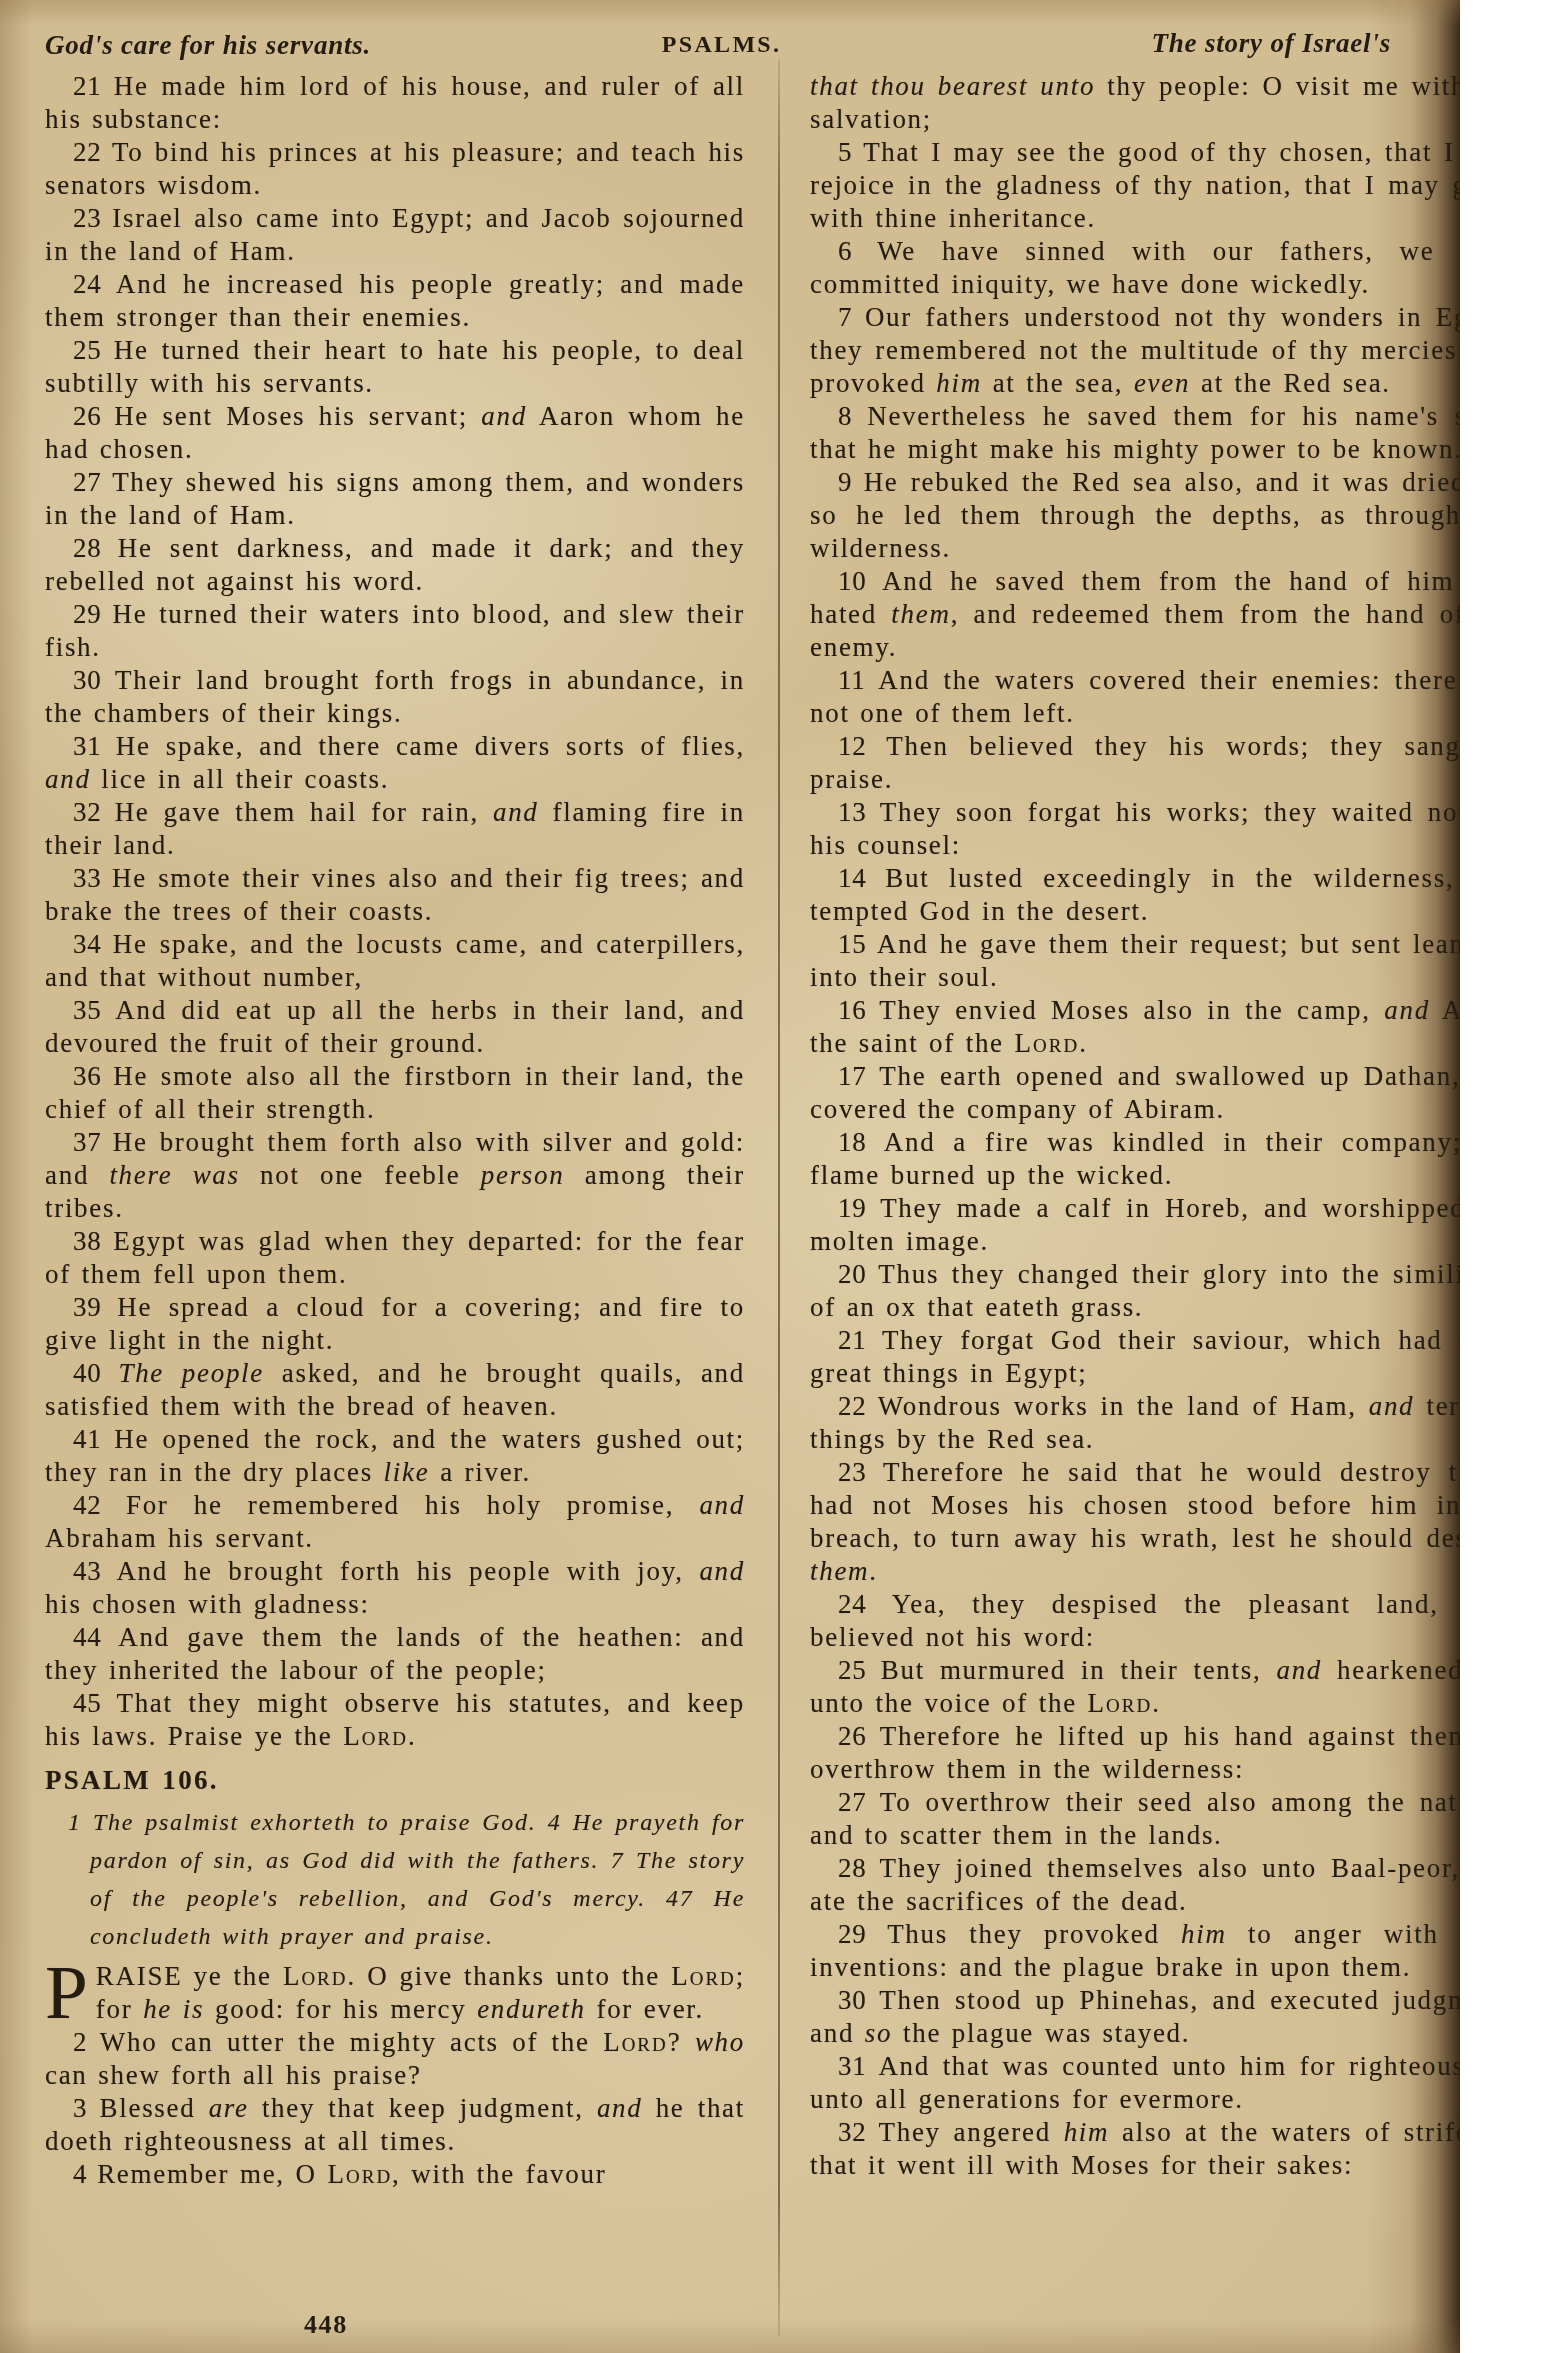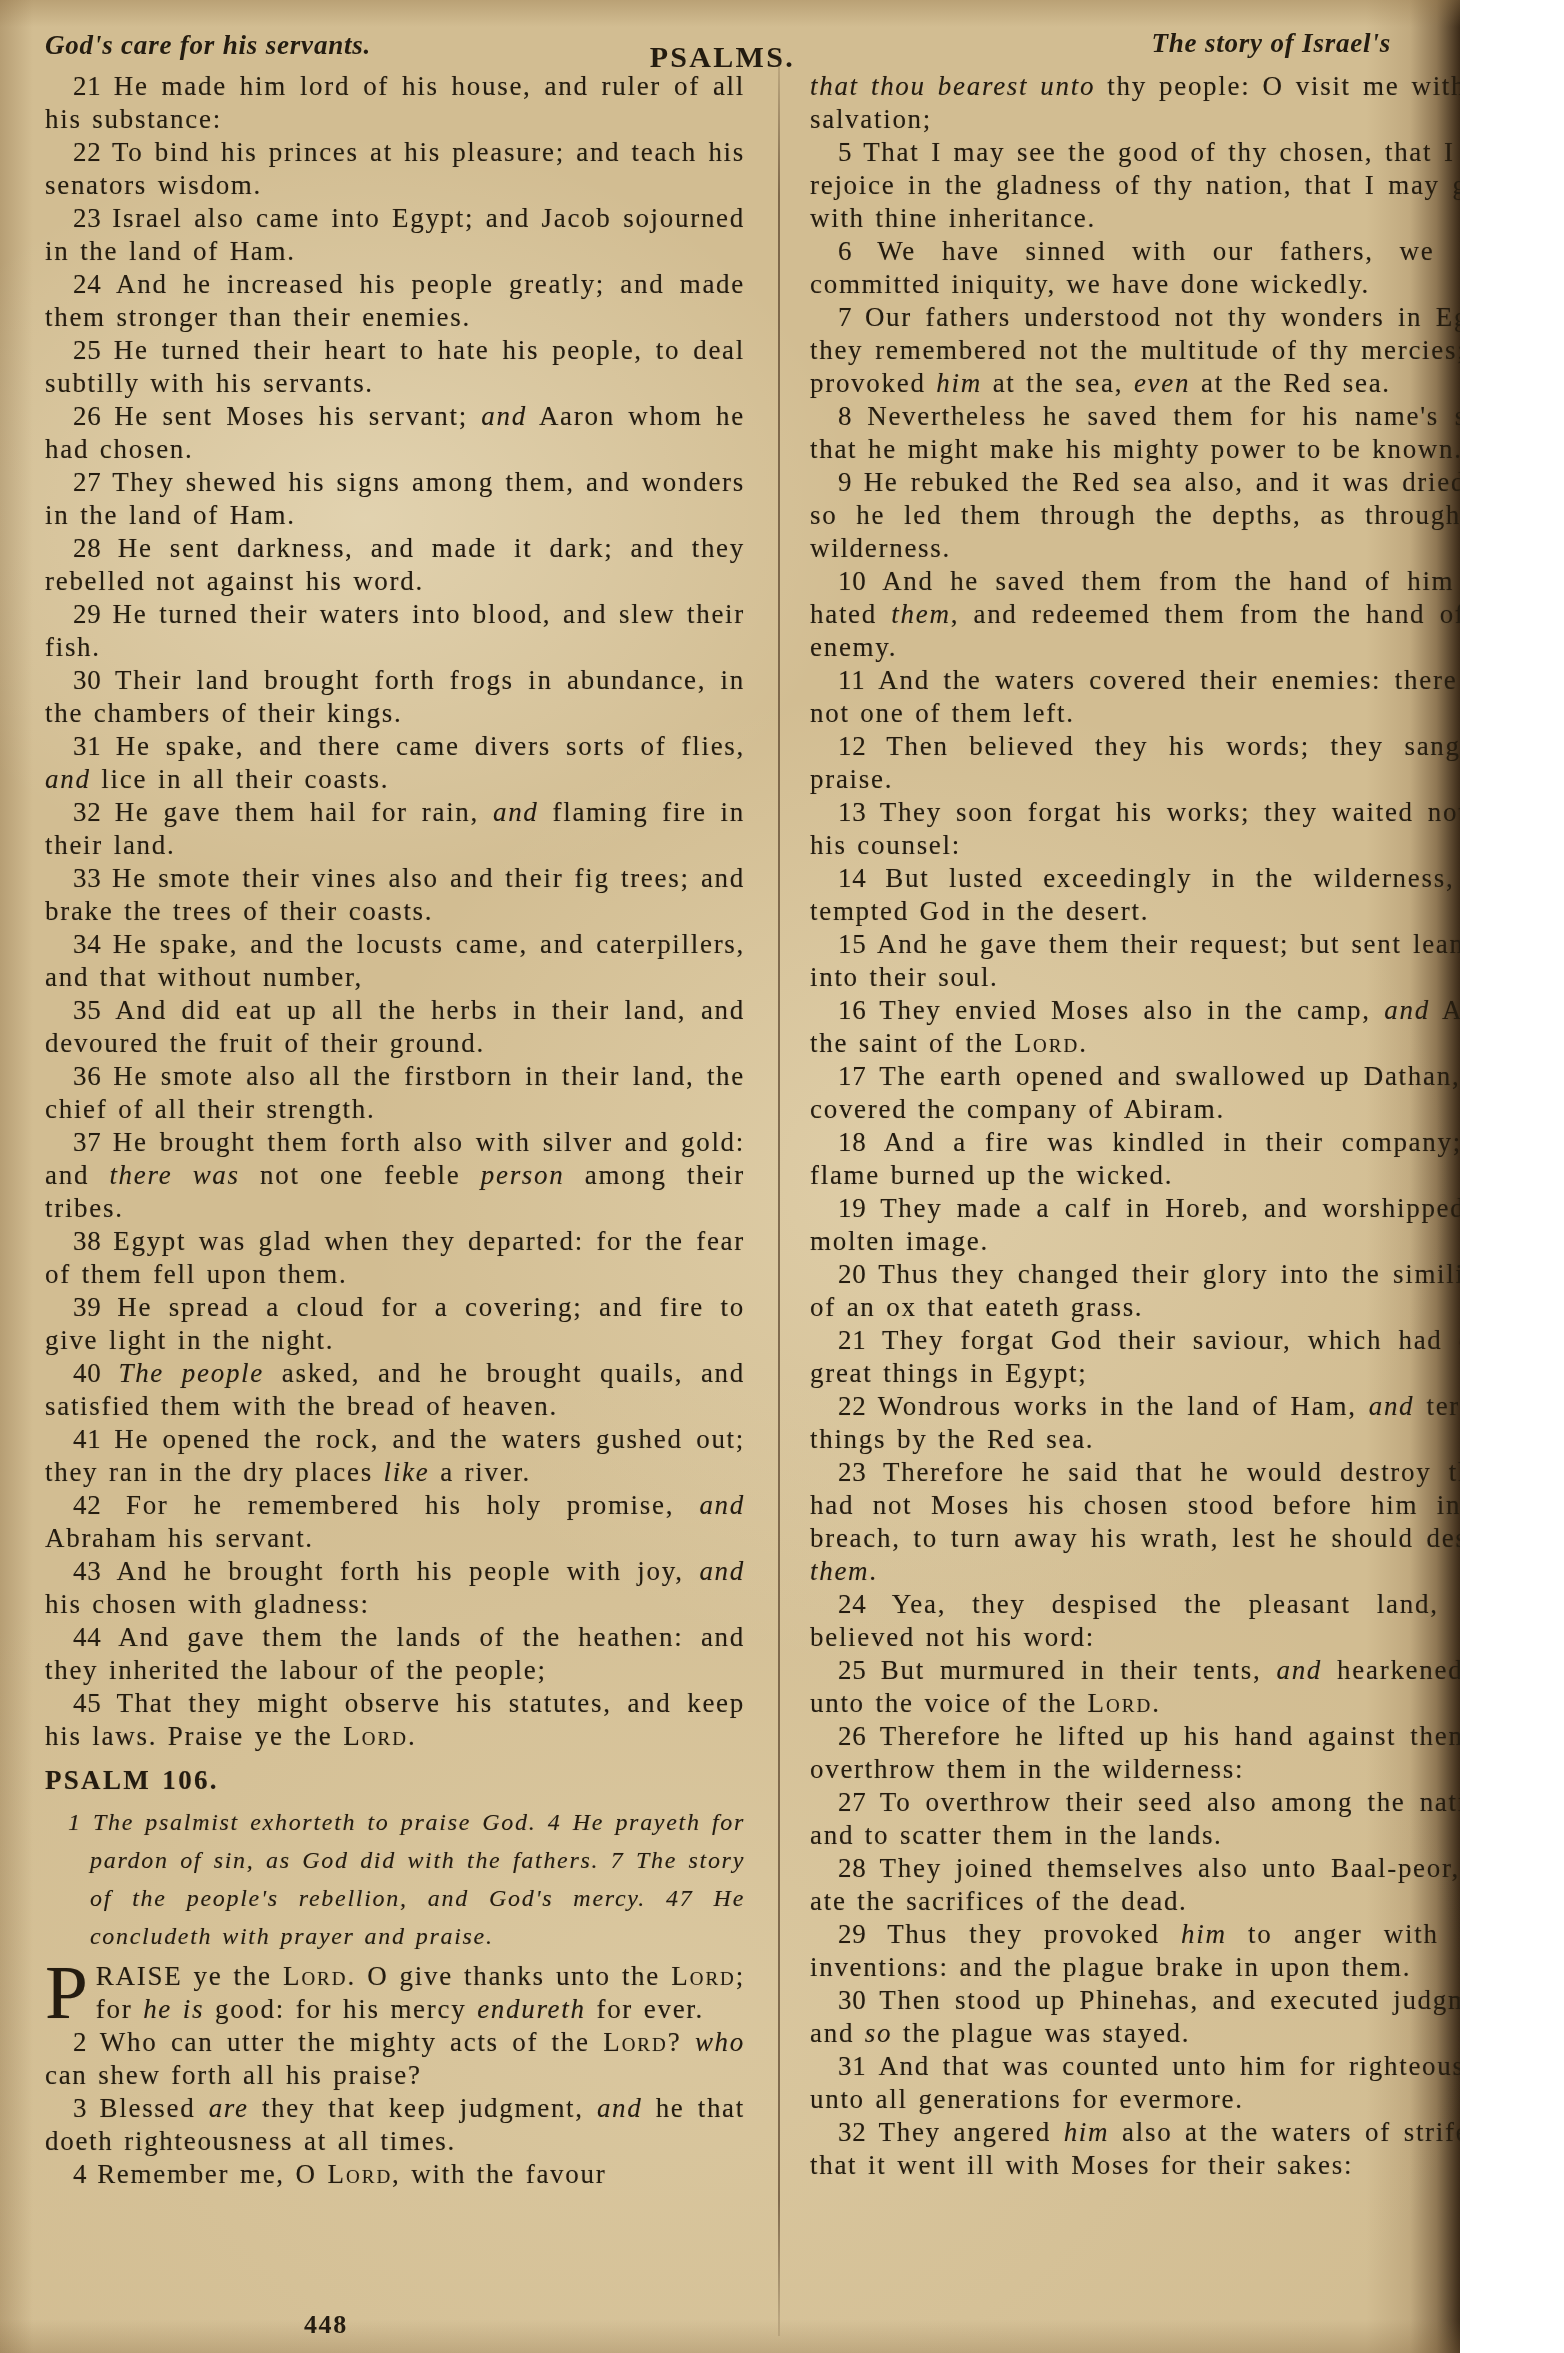--- a/index.html
+++ b/index.html
@@ -21,22 +21,22 @@
       linear-gradient(90deg, rgba(130,100,60,0.35), rgba(130,100,60,0) 33px),
       linear-gradient(180deg, rgba(150,120,75,0.40), rgba(150,120,75,0) 27px),
       linear-gradient(0deg, rgba(130,100,60,0.32), rgba(130,100,60,0) 34px),
       linear-gradient(270deg, rgba(42,26,11,0.90), rgba(88,62,33,0.55) 23.5px, rgba(130,100,60,0.22) 50px, rgba(130,100,60,0) 94px);
   }
   .running-head {
     position: absolute; top: 23.5px; left: 45px; right: 69px; height: 41px;
     font-weight: bold; font-size: 27px;
   }
   .rh-left  { position: absolute; left: 0; top: 6.3px; font-style: italic; letter-spacing: 0.8px; }
-  .rh-center{ position: absolute; left: 50%; transform: translateX(-47%); top: 16px;
-              font-size: 30px; letter-spacing: 2.3px; }
+  .rh-center{ position: absolute; left: 50%; transform: translateX(-47%); top: 7px;
+              font-size: 24px; letter-spacing: 2.3px; }
   .rh-right { position: absolute; right: 0; top: 4.7px; font-style: italic; letter-spacing: 0.8px; }
 
   .column {
     position: absolute; top: 70px;
     font-size: 27px; line-height: 33px;
     text-align: justify;
     letter-spacing: 1.7px; word-spacing: 2.3px;
     text-shadow: 0 0 0.8px rgba(46,34,16,0.35);
   }
   .col-left  { left: 45px;  width: 700px; }

